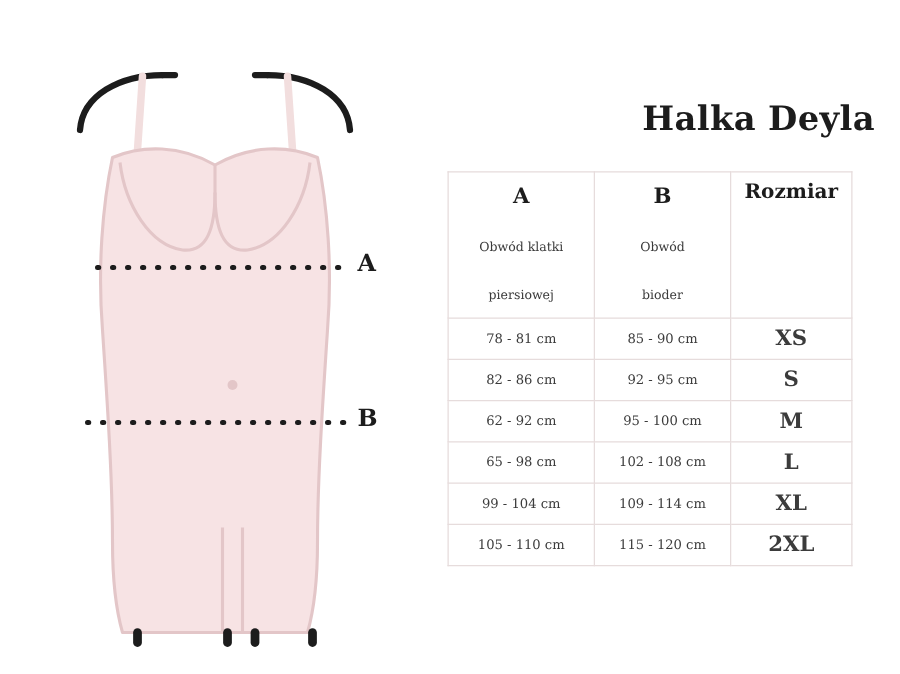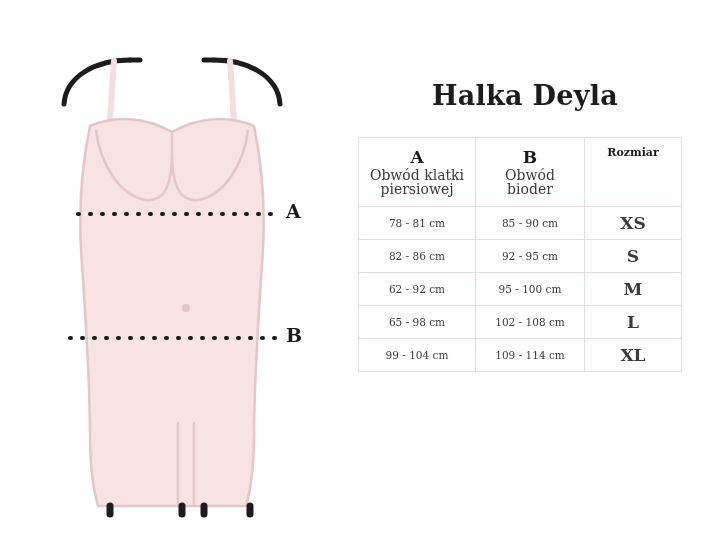--- a/index.html
+++ b/index.html
@@ -28,21 +28,21 @@
     position: absolute;
     left: 350px;
     top: 80px;
     width: 350px;
   }
   .title {
     font-family: "DejaVu Serif", serif;
     font-weight: bold;
     font-size: 27px;
     color: #1c1c1c;
-    text-align: center;
+    text-align: right;
     letter-spacing: 0.3px;
     margin: 0 0 26px 0;
   }
   table.size-table {
     border-collapse: collapse;
     width: 308px;
     margin-left: 8px;
     table-layout: fixed;
   }
   table.size-table th, table.size-table td {
@@ -56,29 +56,30 @@
   }
   .hdr-letter {
     font-family: "DejaVu Serif", serif;
     font-weight: bold;
     font-size: 17px;
     color: #1c1c1c;
     line-height: 22px;
   }
   .hdr-sub {
     font-family: "DejaVu Serif", serif;
-    font-size: 14px;
+    font-size: 10px;
     color: #3b3b3b;
     line-height: 14px;
     font-weight: normal;
+    margin-top: 24px;
   }
   .hdr-plain {
     font-family: "DejaVu Serif", serif;
     font-weight: bold;
-    font-size: 11px;
+    font-size: 16px;
     color: #1c1c1c;
     line-height: 14px;
   }
   table.size-table tbody td {
     padding: 6px 6px;
     font-size: 10.5px;
     font-family: "DejaVu Serif", serif;
     margin-left: 28px;
   }
   table.size-table tbody td.size-cell {
@@ -188,17 +189,22 @@
           <tr>
             <td class="col-a">65 - 98 cm</td>
             <td class="col-b">102 - 108 cm</td>
             <td class="col-c size-cell">L</td>
           </tr>
           <tr>
             <td class="col-a">99 - 104 cm</td>
             <td class="col-b">109 - 114 cm</td>
             <td class="col-c size-cell">XL</td>
           </tr>
+          <tr>
+            <td class="col-a">105 - 110 cm</td>
+            <td class="col-b">115 - 120 cm</td>
+            <td class="col-c size-cell">2XL</td>
+          </tr>
         </tbody>
     </table>
   </div>
 
 </div>
 
 </body></html>

